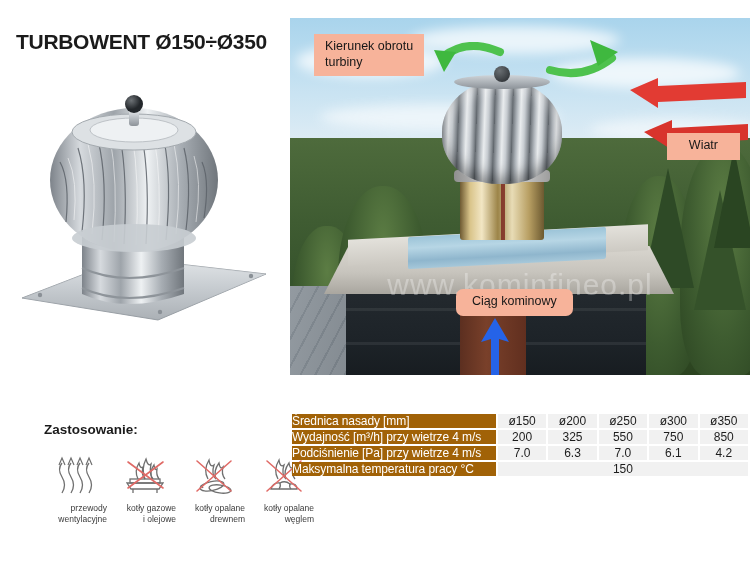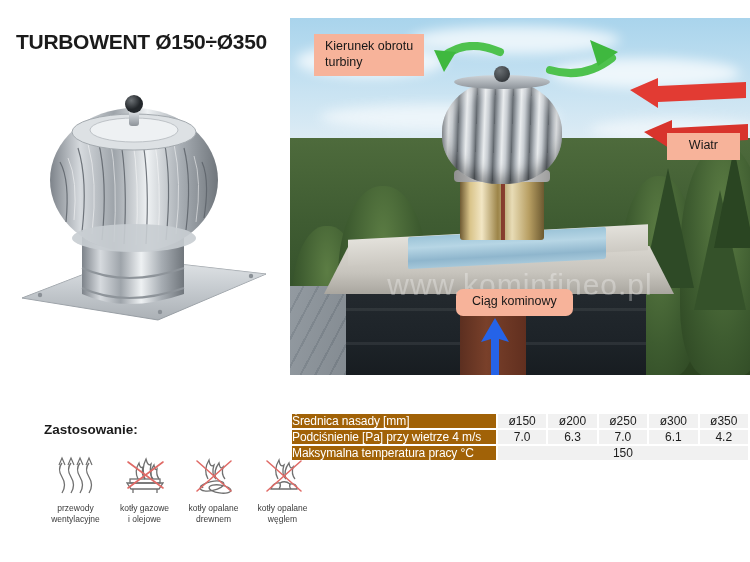--- a/index.html
+++ b/index.html
@@ -205,21 +205,21 @@
   }
 
   
   .application {
     position:absolute; left: 16px; top: 422px; width: 270px; margin-left: 28px;
   }
   .application-title {
     font-size: 13.5px; font-weight: bold; color:#1b1b1b; margin-bottom: 16px;
   }
   .app-icons { display:flex; gap: 6px; }
-  .app-icon-cell { width: 66px; text-align:center; }
+  .app-icon-cell { width: 66px; text-align:right; }
   .app-icon-glyph { height: 44px; display:flex; align-items:flex-end; justify-content:center; }
   .app-icon-label {
     margin-top: 6px;
     font-size: 8.5px;
     color:#3b3b3b;
     line-height: 1.35;
     white-space: pre-line;
   }
 
   
@@ -487,20 +487,28 @@
     <tbody>
         <tr>
           <td class="spec-label">Średnica nasady [mm]</td>
           <td class="spec-val">ø150</td>
           <td class="spec-val">ø200</td>
           <td class="spec-val">ø250</td>
           <td class="spec-val">ø300</td>
           <td class="spec-val">ø350</td>
         </tr>
         <tr>
+          <td class="spec-label">Wydajność [m³/h] przy wietrze 4 m/s</td>
+          <td class="spec-val">200</td>
+          <td class="spec-val">325</td>
+          <td class="spec-val">550</td>
+          <td class="spec-val">750</td>
+          <td class="spec-val">850</td>
+        </tr>
+        <tr>
           <td class="spec-label">Podciśnienie [Pa] przy wietrze 4 m/s</td>
           <td class="spec-val">7.0</td>
           <td class="spec-val">6.3</td>
           <td class="spec-val">7.0</td>
           <td class="spec-val">6.1</td>
           <td class="spec-val">4.2</td>
         </tr>
         <tr>
           <td class="spec-label">Maksymalna temperatura pracy °C</td>
           <td class="spec-val" colspan="5">150</td>

